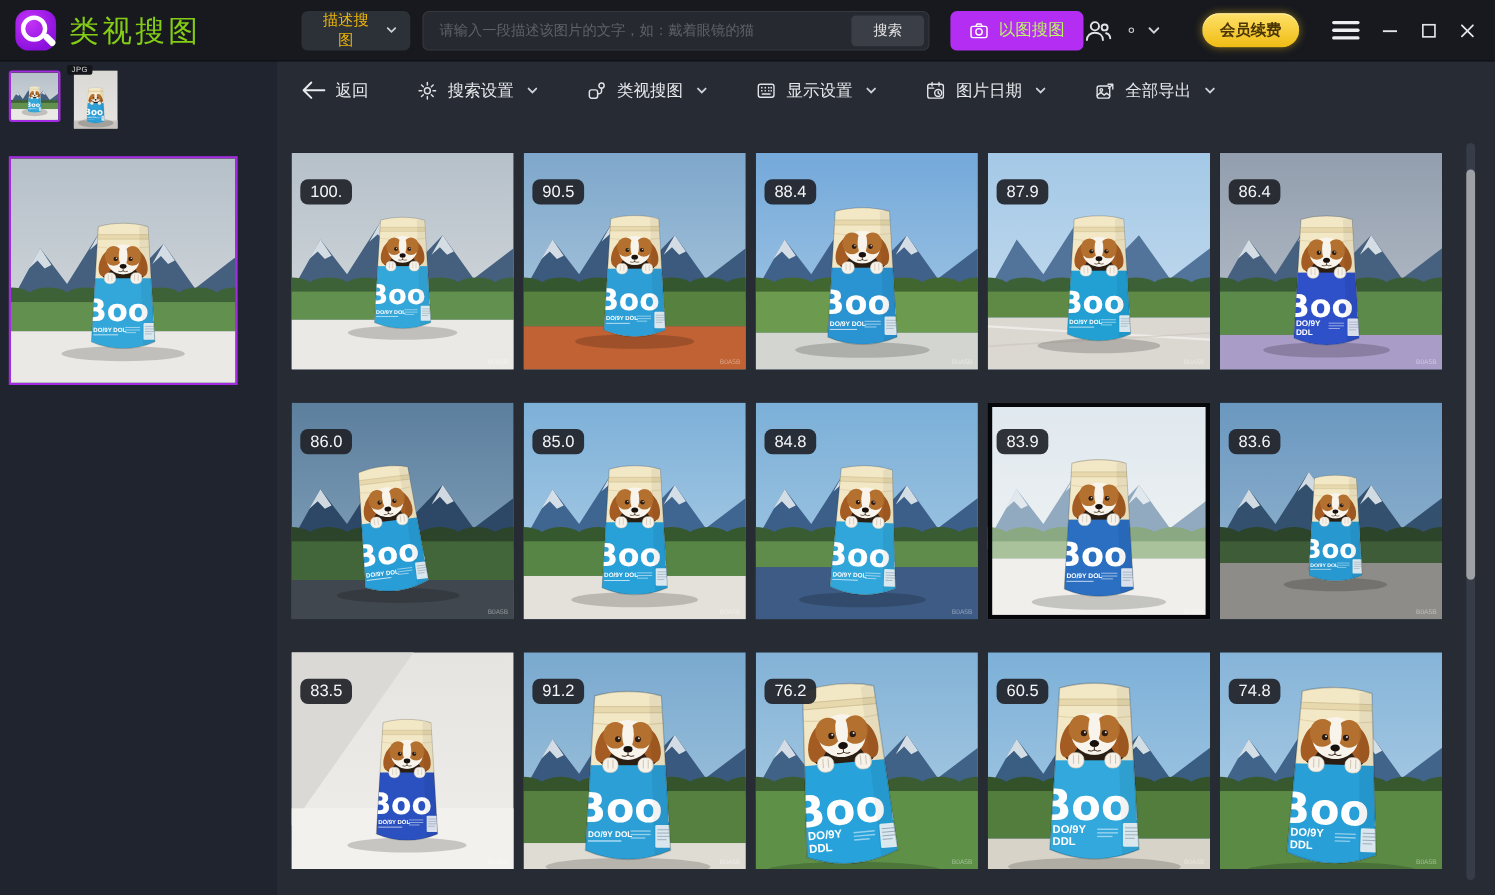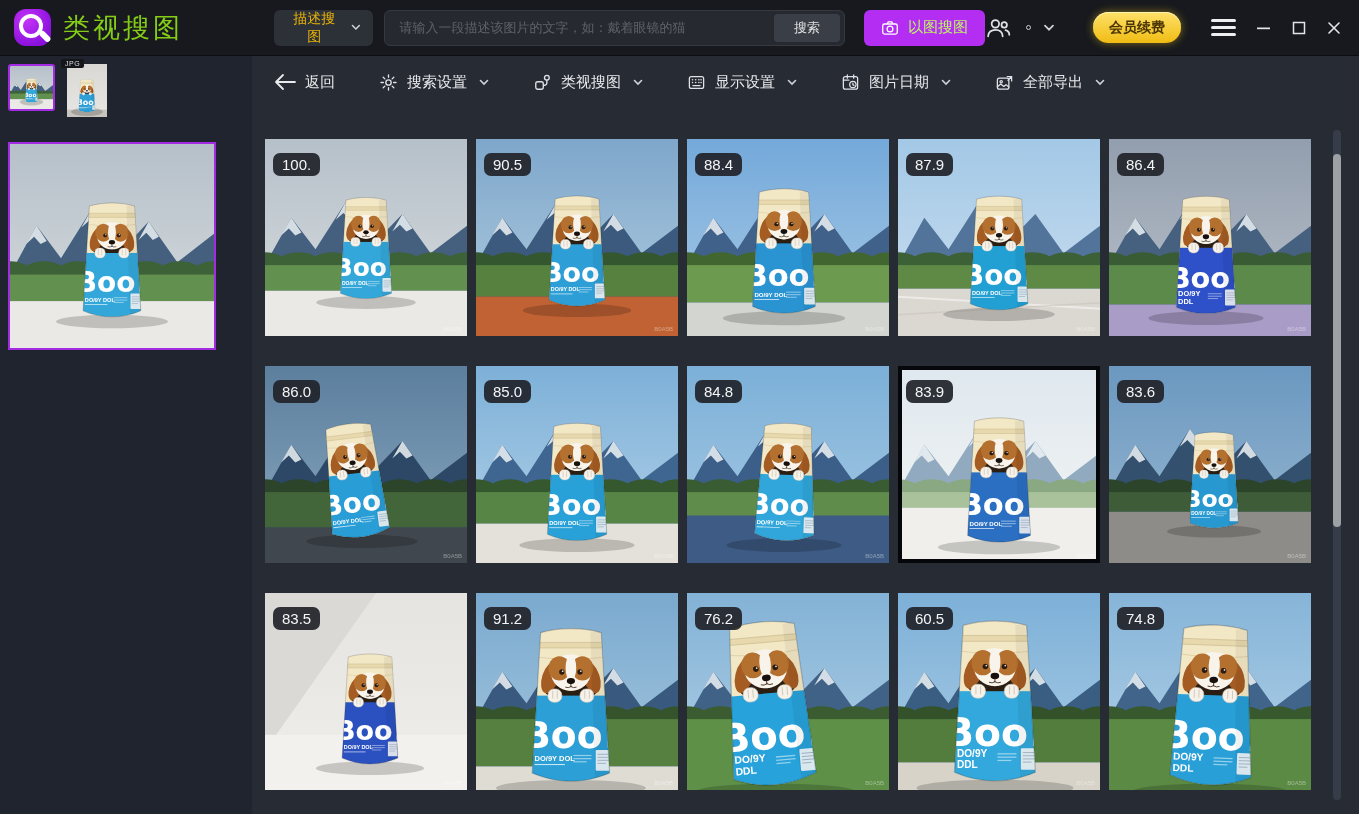--- a/index.html
+++ b/index.html
@@ -54,21 +54,21 @@
 
   .results-panel{flex:1;position:relative;background:#272b34;min-width:0}
   .toolbar{height:52px;display:flex;align-items:center;padding-left:16px;gap:32px}
   .tbtn{display:flex;align-items:center;gap:9px;background:none;border:none;color:#e7e9ec;font-size:15px;white-space:nowrap}
   .tbtn .chev{margin-left:3px}
 
   .grid{display:grid;grid-template-columns:repeat(5,202px);gap:30px 9px;padding:31px 0 0 13px}
   .tile{width:202px;height:197px;position:relative;cursor:pointer;background:#14161a}
   .tile svg{display:block;width:100%;height:100%}
   .tile.selected{outline:4px solid #06070a;outline-offset:-4px}
-  .score-badge{position:absolute;top:14px;left:8px;background:rgba(33,36,42,.93);color:#f4f5f7;
+  .score-badge{position:absolute;top:24px;left:8px;background:rgba(33,36,42,.93);color:#f4f5f7;
         font-size:15px;padding:3px 9px;border-radius:7px;line-height:1.15}
 
   .scrollbar-track{position:absolute;right:18px;top:74px;width:8px;height:670px;background:#363d49;border-radius:4px}
   .scrollbar-thumb{position:absolute;right:18px;top:98px;width:8px;height:373px;background:#9da0a4;border-radius:4px;cursor:pointer}
 </style>
 </head>
 <body>
 
 <div class="window">
 

